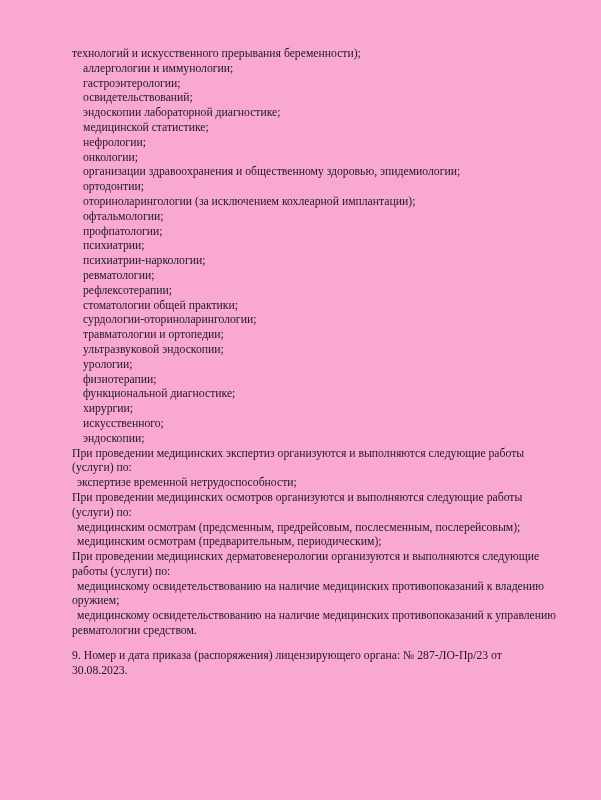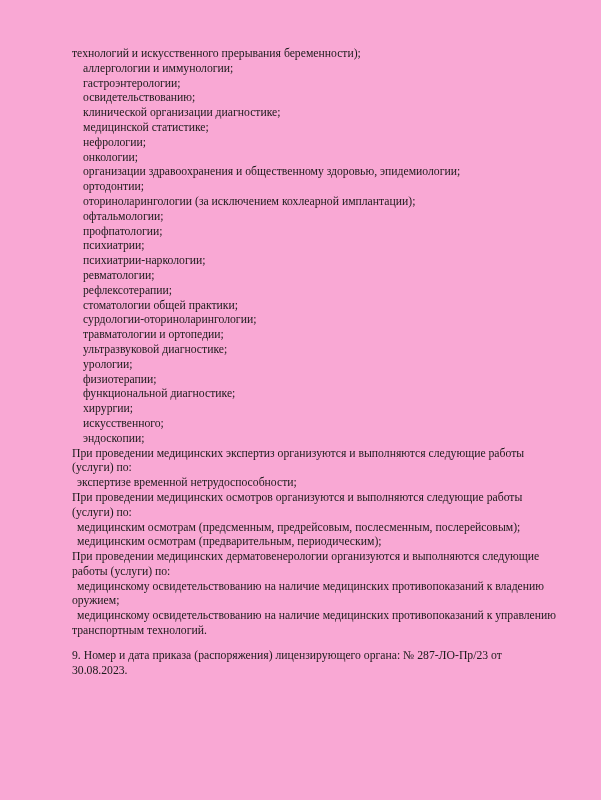--- a/index.html
+++ b/index.html
@@ -36,54 +36,54 @@
   .line.indent-blank { height: 10px; }
 </style>
 </head>
 <body>
 
 <div class="page" style="background: #f9a8d4; color: rgb(27, 27, 27); padding-left: 21px;">
   <div class="textblock">
       <div class="line indent-margin">технологий и искусственного прерывания беременности);</div>
       <div class="line indent-list">аллергологии и иммунологии;</div>
       <div class="line indent-list">гастроэнтерологии;</div>
-      <div class="line indent-list">освидетельствованию;</div>
-      <div class="line indent-list">клинической организации диагностике;</div>
+      <div class="line indent-list">освидетельствований;</div>
+      <div class="line indent-list">эндоскопии лабораторной диагностике;</div>
       <div class="line indent-list">медицинской статистике;</div>
       <div class="line indent-list">нефрологии;</div>
       <div class="line indent-list">онкологии;</div>
       <div class="line indent-list">организации здравоохранения и общественному здоровью, эпидемиологии;</div>
       <div class="line indent-list">ортодонтии;</div>
       <div class="line indent-list">оториноларингологии (за исключением кохлеарной имплантации);</div>
       <div class="line indent-list">офтальмологии;</div>
       <div class="line indent-list">профпатологии;</div>
       <div class="line indent-list">психиатрии;</div>
       <div class="line indent-list">психиатрии-наркологии;</div>
       <div class="line indent-list">ревматологии;</div>
       <div class="line indent-list">рефлексотерапии;</div>
       <div class="line indent-list">стоматологии общей практики;</div>
       <div class="line indent-list">сурдологии-оториноларингологии;</div>
       <div class="line indent-list">травматологии и ортопедии;</div>
-      <div class="line indent-list">ультразвуковой диагностике;</div>
+      <div class="line indent-list">ультразвуковой эндоскопии;</div>
       <div class="line indent-list">урологии;</div>
       <div class="line indent-list">физиотерапии;</div>
       <div class="line indent-list">функциональной диагностике;</div>
       <div class="line indent-list">хирургии;</div>
       <div class="line indent-list">искусственного;</div>
       <div class="line indent-list">эндоскопии;</div>
       <div class="line indent-margin">При проведении медицинских экспертиз организуются и выполняются следующие работы</div>
       <div class="line indent-margin">(услуги) по:</div>
       <div class="line indent-sub">экспертизе временной нетрудоспособности;</div>
       <div class="line indent-margin">При проведении медицинских осмотров организуются и выполняются следующие работы</div>
       <div class="line indent-margin">(услуги) по:</div>
       <div class="line indent-sub">медицинским осмотрам (предсменным, предрейсовым, послесменным, послерейсовым);</div>
       <div class="line indent-sub">медицинским осмотрам (предварительным, периодическим);</div>
       <div class="line indent-margin">При проведении медицинских дерматовенерологии организуются и выполняются следующие</div>
       <div class="line indent-margin">работы (услуги) по:</div>
       <div class="line indent-sub">медицинскому освидетельствованию на наличие медицинских противопоказаний к владению</div>
       <div class="line indent-margin">оружием;</div>
       <div class="line indent-sub">медицинскому освидетельствованию на наличие медицинских противопоказаний к управлению</div>
-      <div class="line indent-margin">транспортным технологий.</div>
+      <div class="line indent-margin">ревматологии средством.</div>
       <div class="line indent-blank"></div>
       <div class="line indent-margin">9. Номер и дата приказа (распоряжения) лицензирующего органа: № 287-ЛО-Пр/23 от</div>
       <div class="line indent-margin">30.08.2023.</div>
     </div>
 </div>
 
 </body></html>

